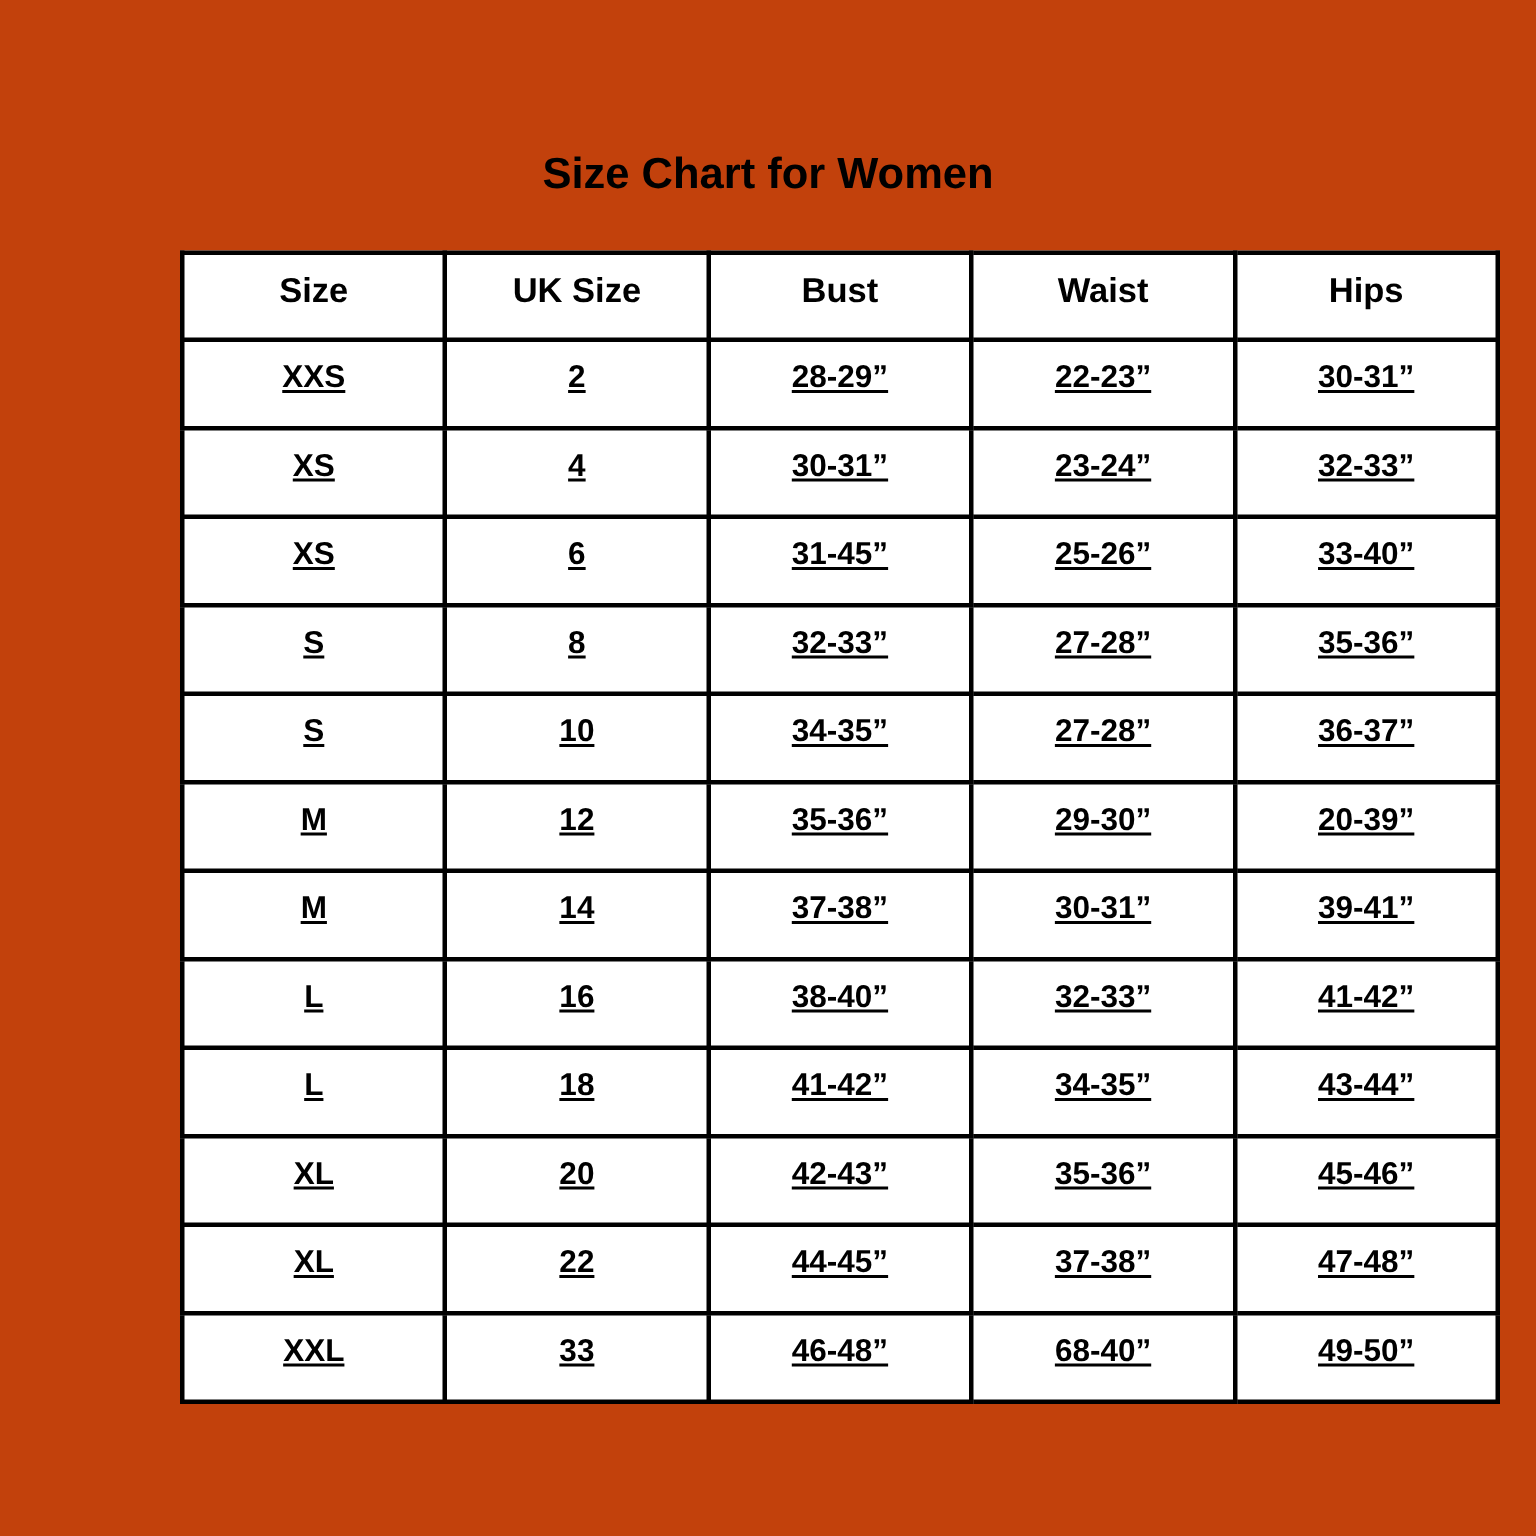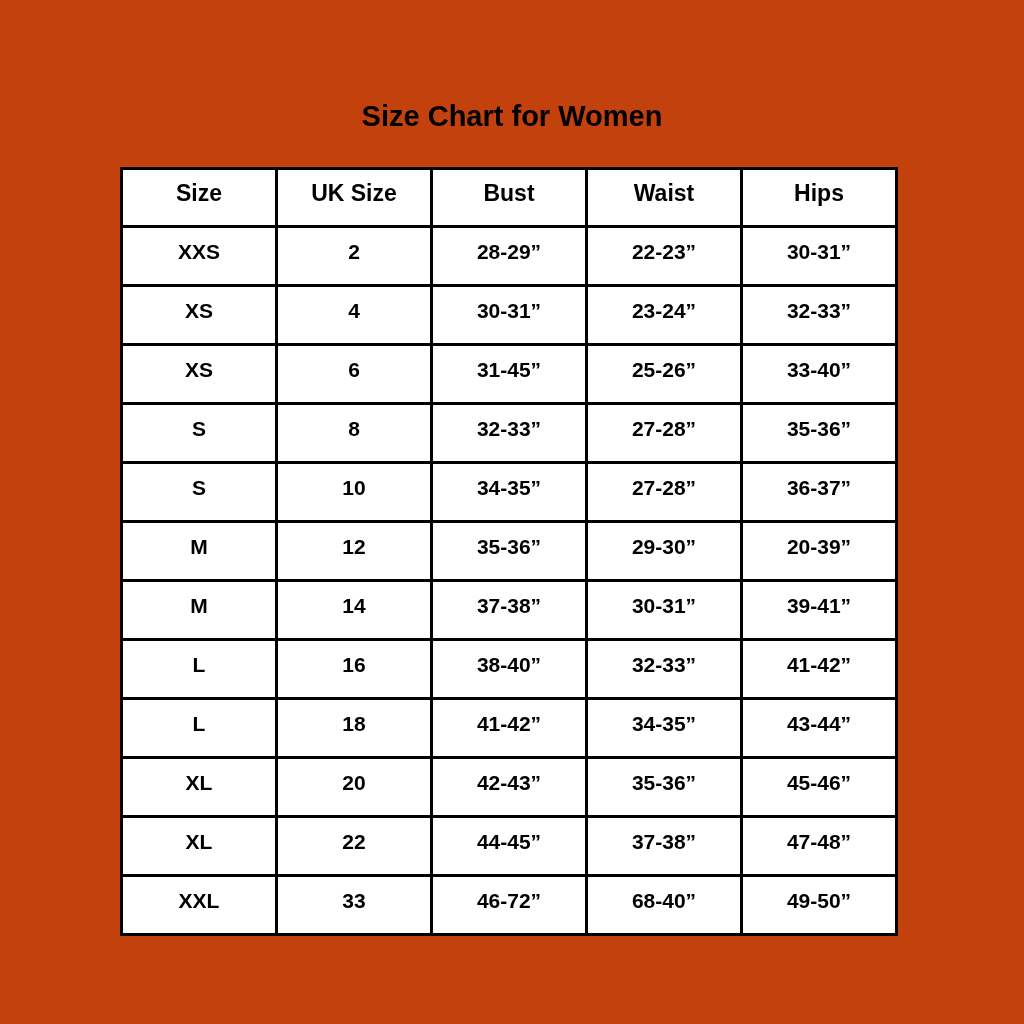--- a/index.html
+++ b/index.html
@@ -24,41 +24,42 @@
     font-size: 29px;
     font-weight: bold;
     color: #000000;
     letter-spacing: 0px;
     margin: 0;
   }
   table.size-table {
     position: absolute;
     left: 120px;
     top: 167px;
-    width: 778px;
+    width: 880px;
     border-collapse: collapse;
     table-layout: fixed;
     background: #ffffff;
   }
   table.size-table th,
   table.size-table td {
     border: 3px solid #000000;
     text-align: center;
     vertical-align: middle;
     font-weight: bold;
     color: #000000;
     padding: 0 0 8px 0;
   }
   table.size-table th {
     height: 47px;
     font-size: 23px;
   }
   table.size-table td {
     height: 48px;
     font-size: 21px;
+    text-decoration: underline;
   }
 </style>
 </head>
 <body>
 
 <div class="page">
 
   <h1 class="chart-title">Size Chart for Women</h1>
 
   <table class="size-table">
@@ -145,20 +146,20 @@
         <tr>
           <td>XL</td>
           <td>22</td>
           <td>44-45”</td>
           <td>37-38”</td>
           <td>47-48”</td>
         </tr>
         <tr>
           <td>XXL</td>
           <td>33</td>
-          <td>46-72”</td>
+          <td>46-48”</td>
           <td>68-40”</td>
           <td>49-50”</td>
         </tr>
       </tbody>
   </table>
 
 </div>
 
 </body></html>

